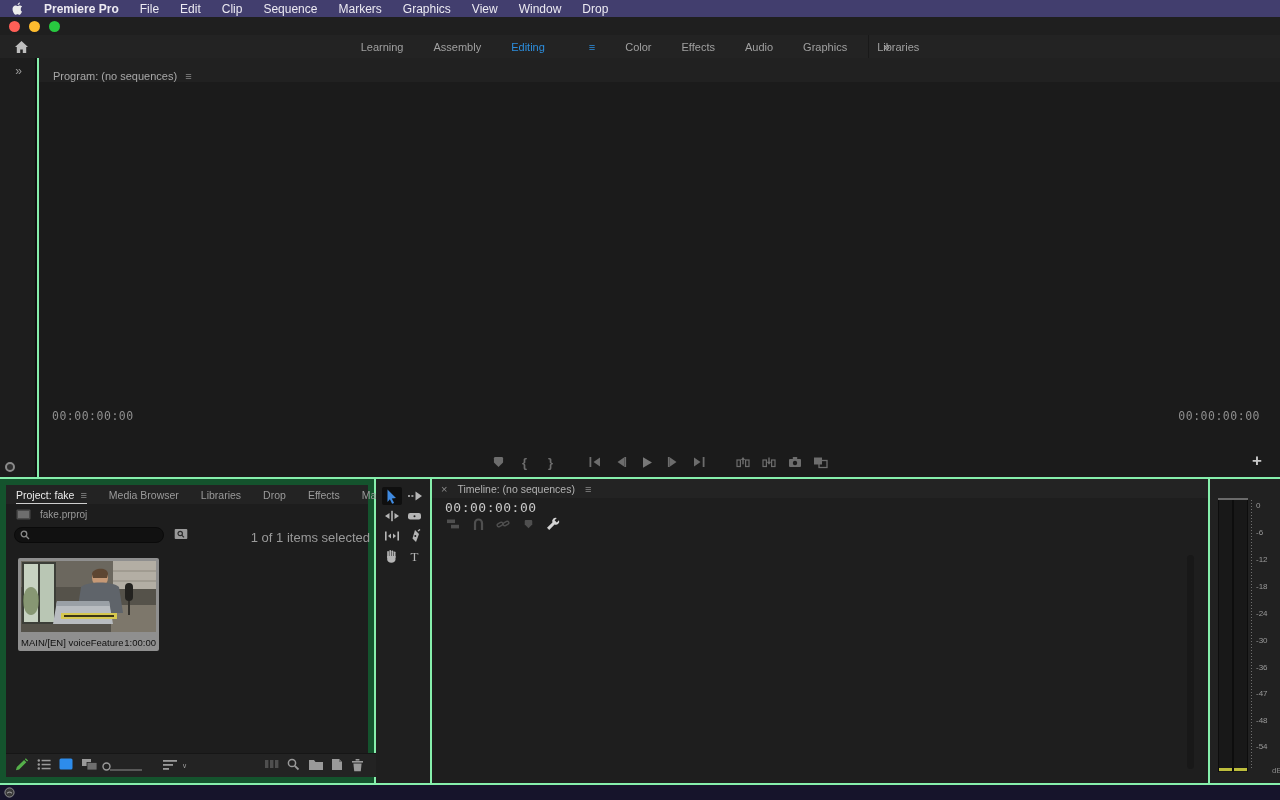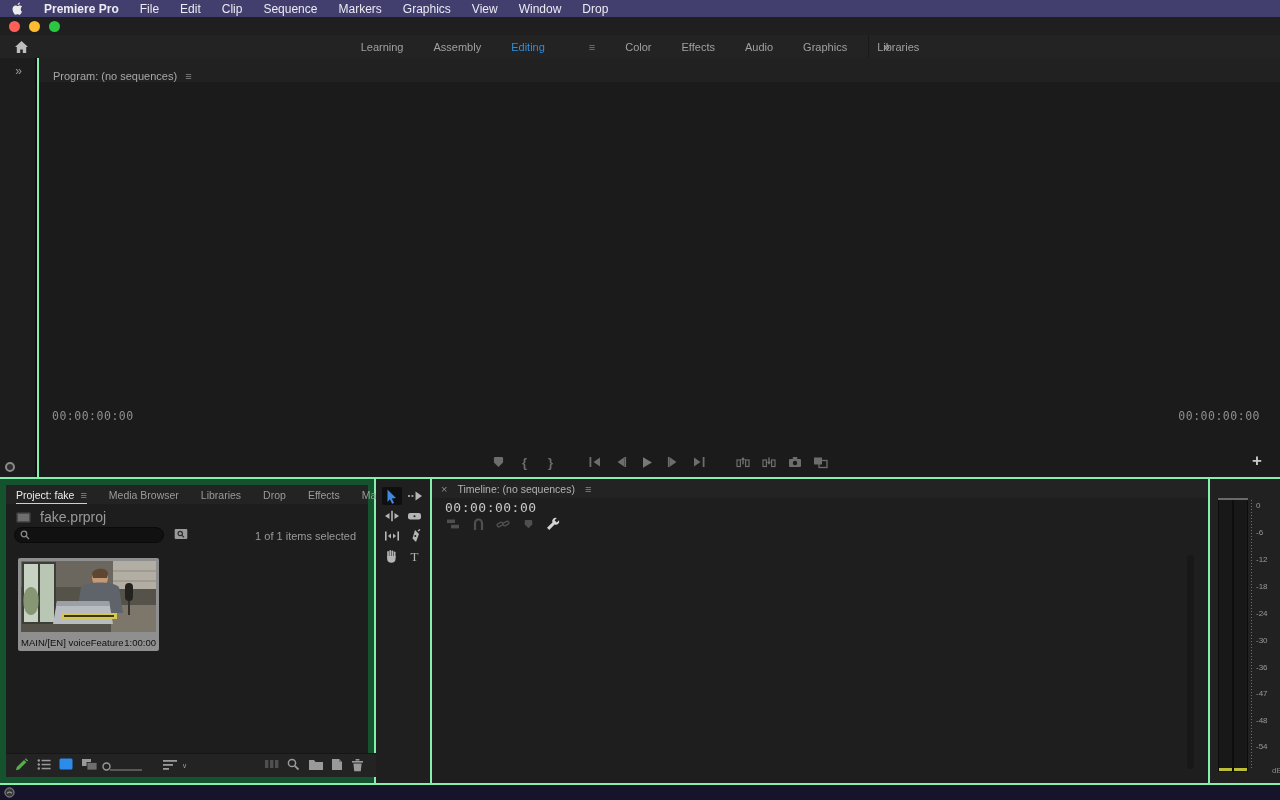--- a/index.html
+++ b/index.html
@@ -43,26 +43,26 @@
   .gap16 { width:8px; }
   .plus-btn { position:absolute; right:18px; top:394px; color:#c8c8c8; font-size:17px; font-weight:bold; line-height:1; }
 
   
   .project-panel { position:absolute; left:0; top:462px; width:374px; height:304px; background:#1d1d1d; border:6px solid #14532d; }
   .pp-tabs { display:flex; align-items:center; gap:22px; height:19px; background:#232323; padding:0 10px; font-size:10.5px; color:#9a9a9a; white-space:nowrap; }
   .pp-tab.active { color:#ececec; position:relative; }
   .pp-tab.active::after { content:""; position:absolute; left:0; right:0; bottom:-3px; height:1px; background:#cfcfcf; }
   .pp-tab { display:flex; gap:6px; align-items:center; }
   .pp-overflow { margin-left:auto; color:#9a9a9a; font-size:11px; }
-  .breadcrumb { position:absolute; left:10px; top:24px; display:flex; align-items:center; gap:9px; font-size:14px; color:#9a9a9a; }
+  .breadcrumb { position:absolute; left:10px; top:24px; display:flex; align-items:center; gap:9px; font-size:10px; color:#9a9a9a; }
   .search-row { position:absolute; left:8px; top:42px; width:358px; height:18px; }
   .search-input { position:absolute; left:0; top:0; width:150px; height:16px; background:#111; border:1px solid #0a0a0a; border-radius:8px; color:#ccc; font-size:10px; padding:0 6px 0 20px; outline:none; }
   .search-glass { position:absolute; left:6px; top:3px; color:#8a8a8a; }
   .searchbin-btn { position:absolute; left:160px; top:1px; color:#9a9a9a; }
-  .sel-status { position:absolute; right:16px; top:3px; font-size:11px; color:#9a9a9a; }
+  .sel-status { position:absolute; right:2px; top:3px; font-size:13px; color:#9a9a9a; }
   .pp-content { position:absolute; left:0; top:62px; width:372px; height:216px; }
   .clip-cell { position:absolute; left:12px; top:11px; width:141px; height:93px; background:#8f8f8f; border-radius:2px; }
   .clip-thumb { position:absolute; left:3px; top:3px; width:135px; height:71px; }
   .clip-label { position:absolute; left:3px; right:3px; bottom:2px; height:14px; display:flex; justify-content:space-between; align-items:center; font-size:9.5px; color:#101010; }
   .clip-name { max-width:102px; overflow:hidden; white-space:nowrap; }
   .pp-footer { position:absolute; left:0; bottom:0; width:372px; height:24px; background:#232323; border-top:1px solid #161616; }
   .ft { position:absolute; top:4px; color:#9a9a9a; }
   .zoom-line { position:absolute; left:104px; top:15px; width:32px; height:1.5px; background:#585858; }
   .sort-caret { font-size:7px; color:#9a9a9a; }
 

